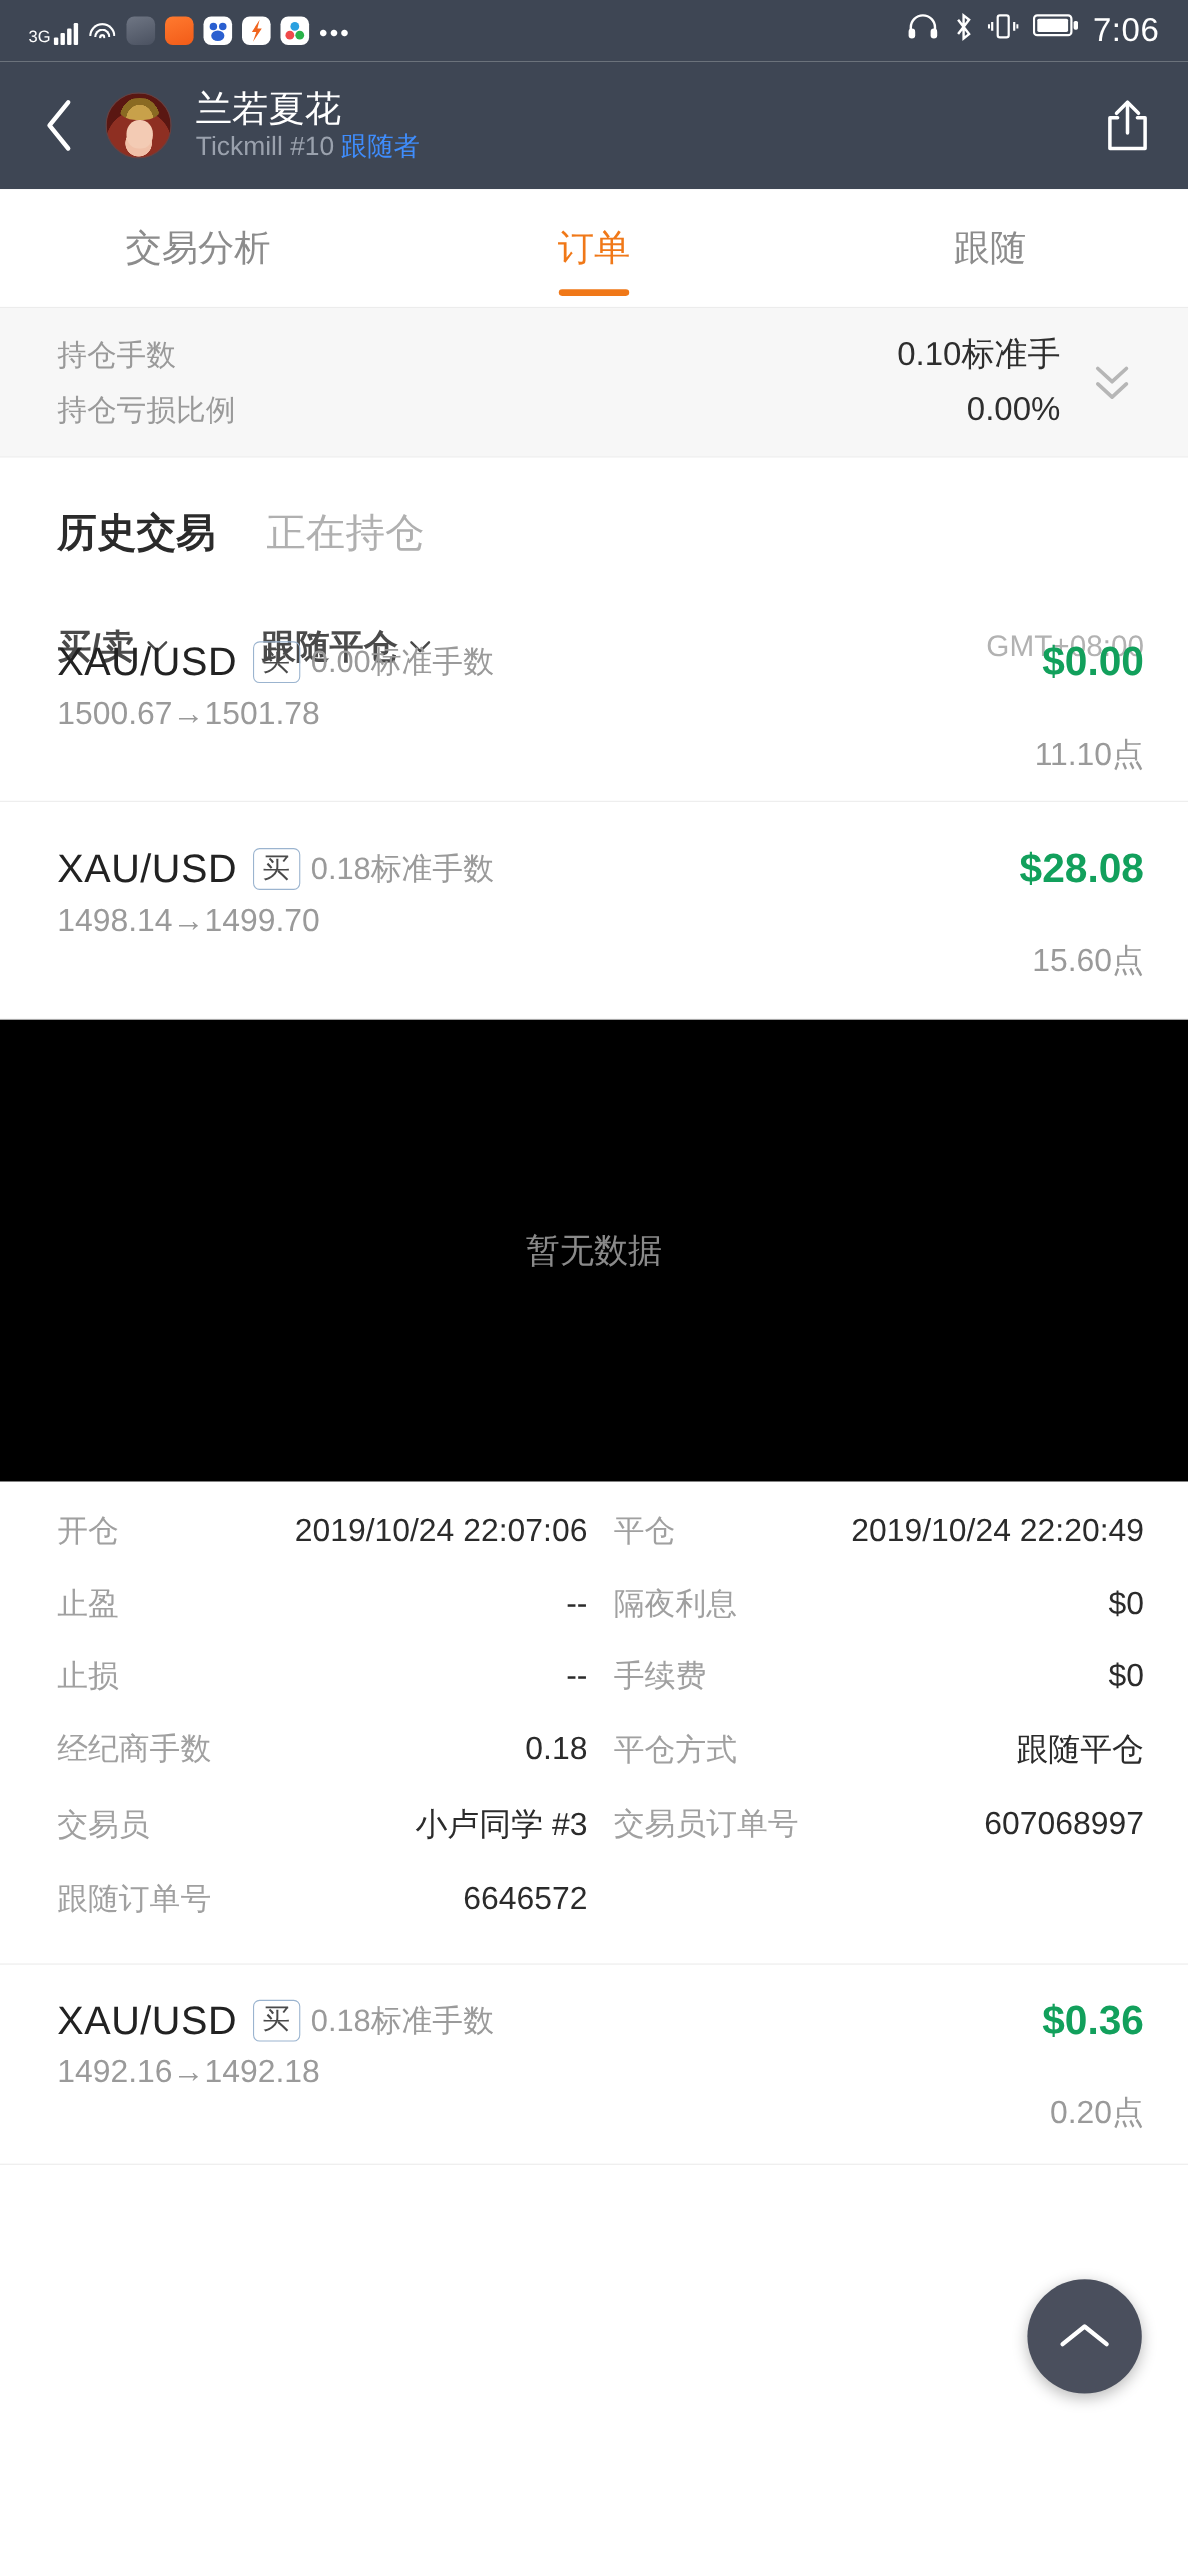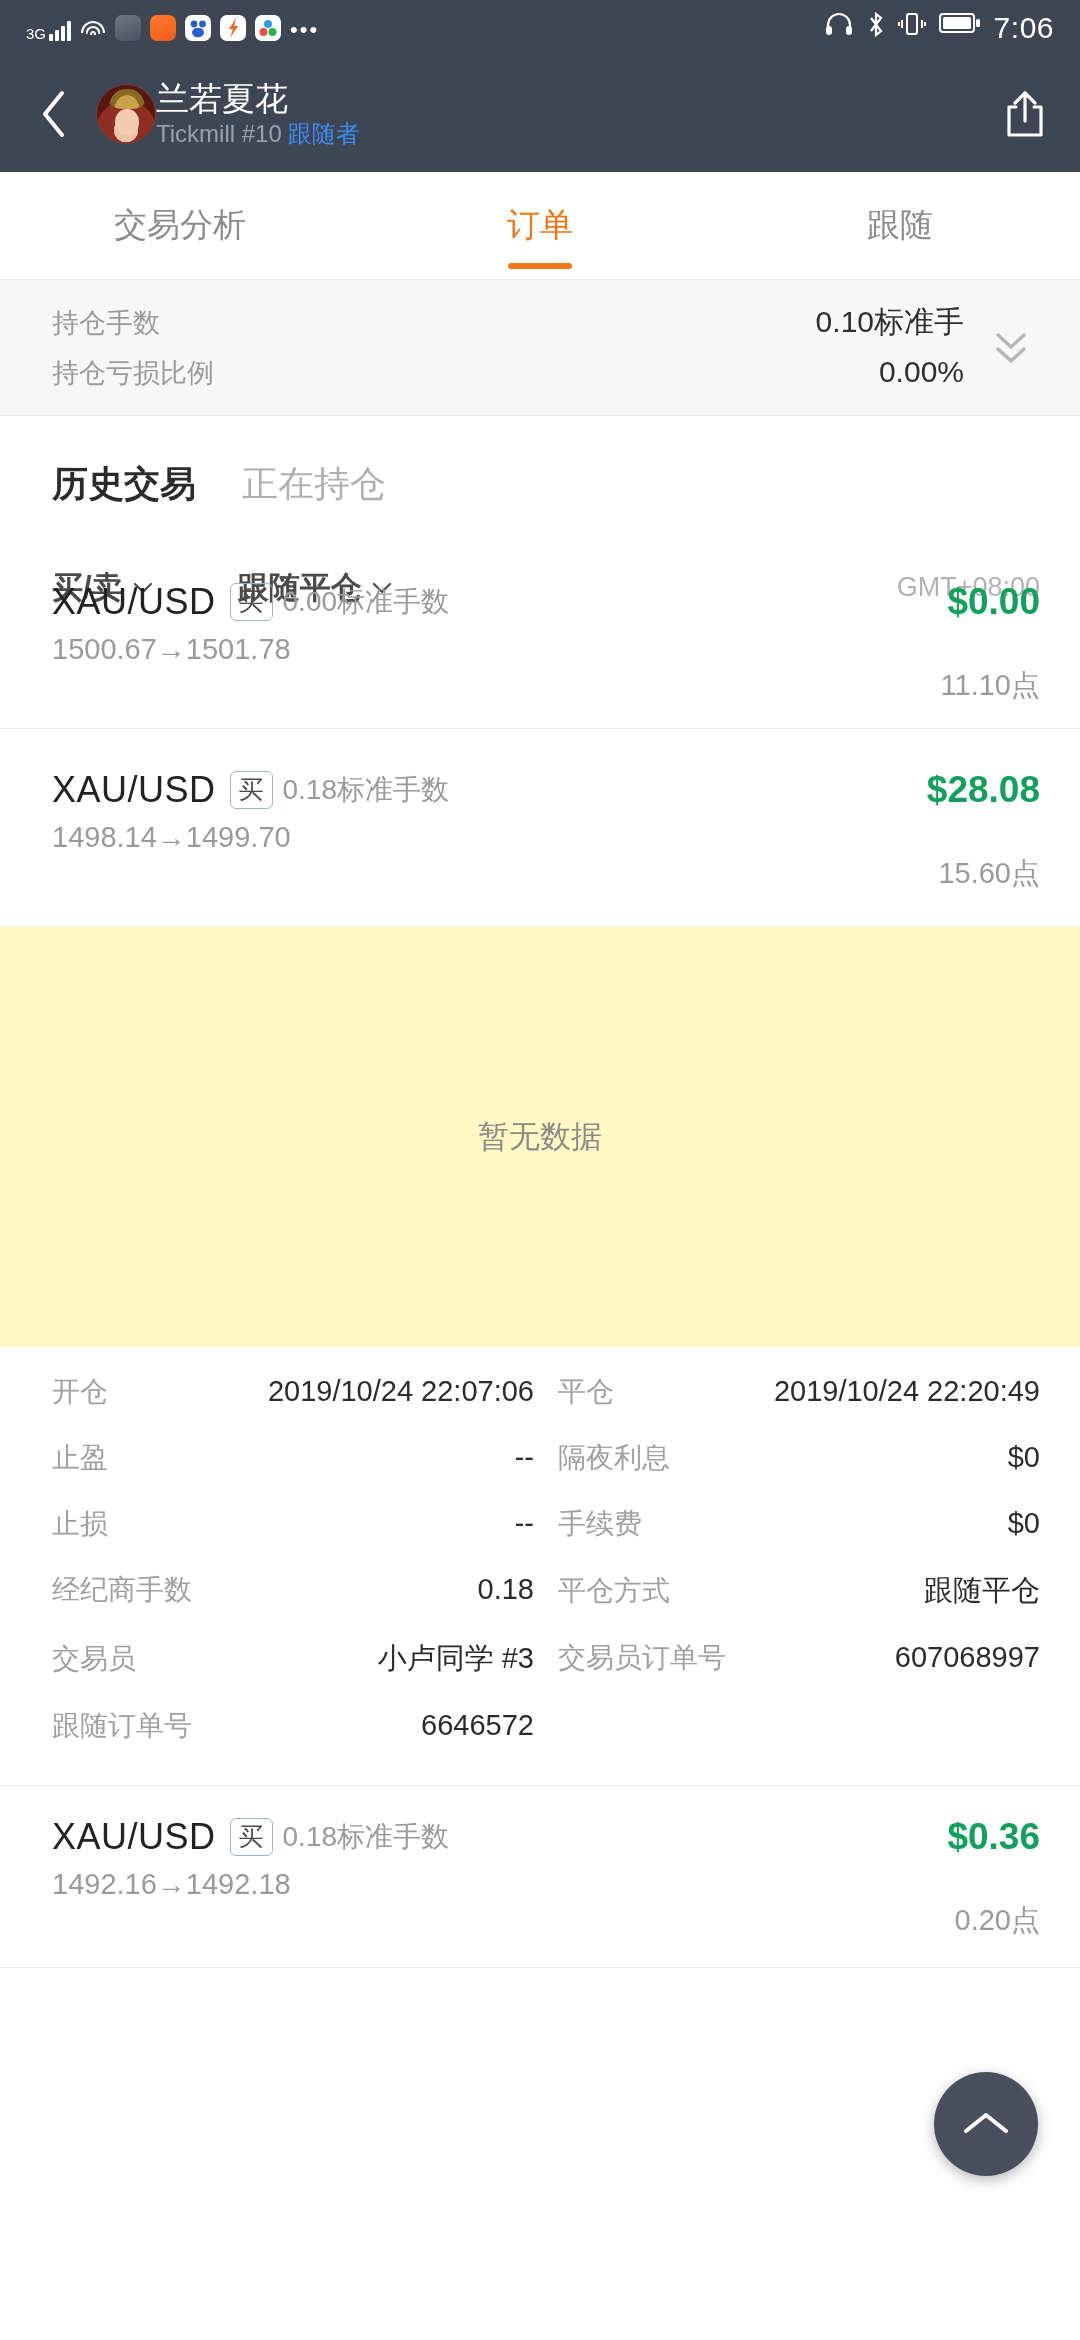--- a/index.html
+++ b/index.html
@@ -53,21 +53,21 @@
   }
   .avatar::before{
     content:""; position:absolute; left:12px; top:4px; width:36px; height:20px;
     background:radial-gradient(ellipse at 50% 100%, #c8a14a 0 48%, #8a6a22 49% 72%, transparent 73%);
     border-radius:50% 50% 40% 40%;
   }
   .avatar::after{
     content:""; position:absolute; left:18px; top:24px; width:24px; height:26px;
     background:#f3cbb4; border-radius:48% 48% 46% 46%;
   }
-  .htitle{ flex:1; display:flex; flex-direction:column; gap:4px; }
+  .htitle{ margin-left:22px; flex:1; display:flex; flex-direction:column; gap:4px; }
   .hname{ font-size:33px; font-weight:400; line-height:1.1; }
   .hsub{ font-size:24px; color:#9aa1ad; line-height:1.1; }
   .hsub .follow{ color:#3f8dfd; margin-left:6px; }
   .share{ width:62px; height:62px; display:flex; align-items:center; justify-content:center; }
 
   
   .tabs{
     height:108px; background:#ffffff; display:flex; align-items:stretch;
     border-bottom:1px solid #ececec;
   }
@@ -118,21 +118,21 @@
   }
   .lots{ margin-left:10px; font-size:28px; color:#9a9a9a; }
   .pnl{ margin-left:auto; font-size:37px; color:#12a05c; font-weight:bold; }
   .tr-bot{ display:flex; align-items:baseline; margin-top:10px;flex-direction:column; }
   .prices{ font-size:29px; color:#9a9a9a; }
   .pips{ margin-left:auto; font-size:29px; color:#9a9a9a; }
 
   
   .empty{
     height:420px; display:flex; align-items:center; justify-content:center;
-    font-size:31px; color:#8a8a8a; background:#fef9c3;
+    font-size:31px; color:#8a8a8a; background:#000000;
   }
 
   
   .detail{ padding:12px 40px 26px 52px; background:#ffffff; }
   .drow{ display:flex; }
   .dcell{ flex:1; display:flex; align-items:baseline; padding:14px 0; }
   .dcell.left{ padding-right:24px; }
   .dlabel{ font-size:28px; color:#a0a0a0; white-space:nowrap; }
   .dvalue{ margin-left:auto; font-size:29px; color:#2b2b2b; white-space:nowrap; }
   .dcell.blank{ visibility:hidden; }

